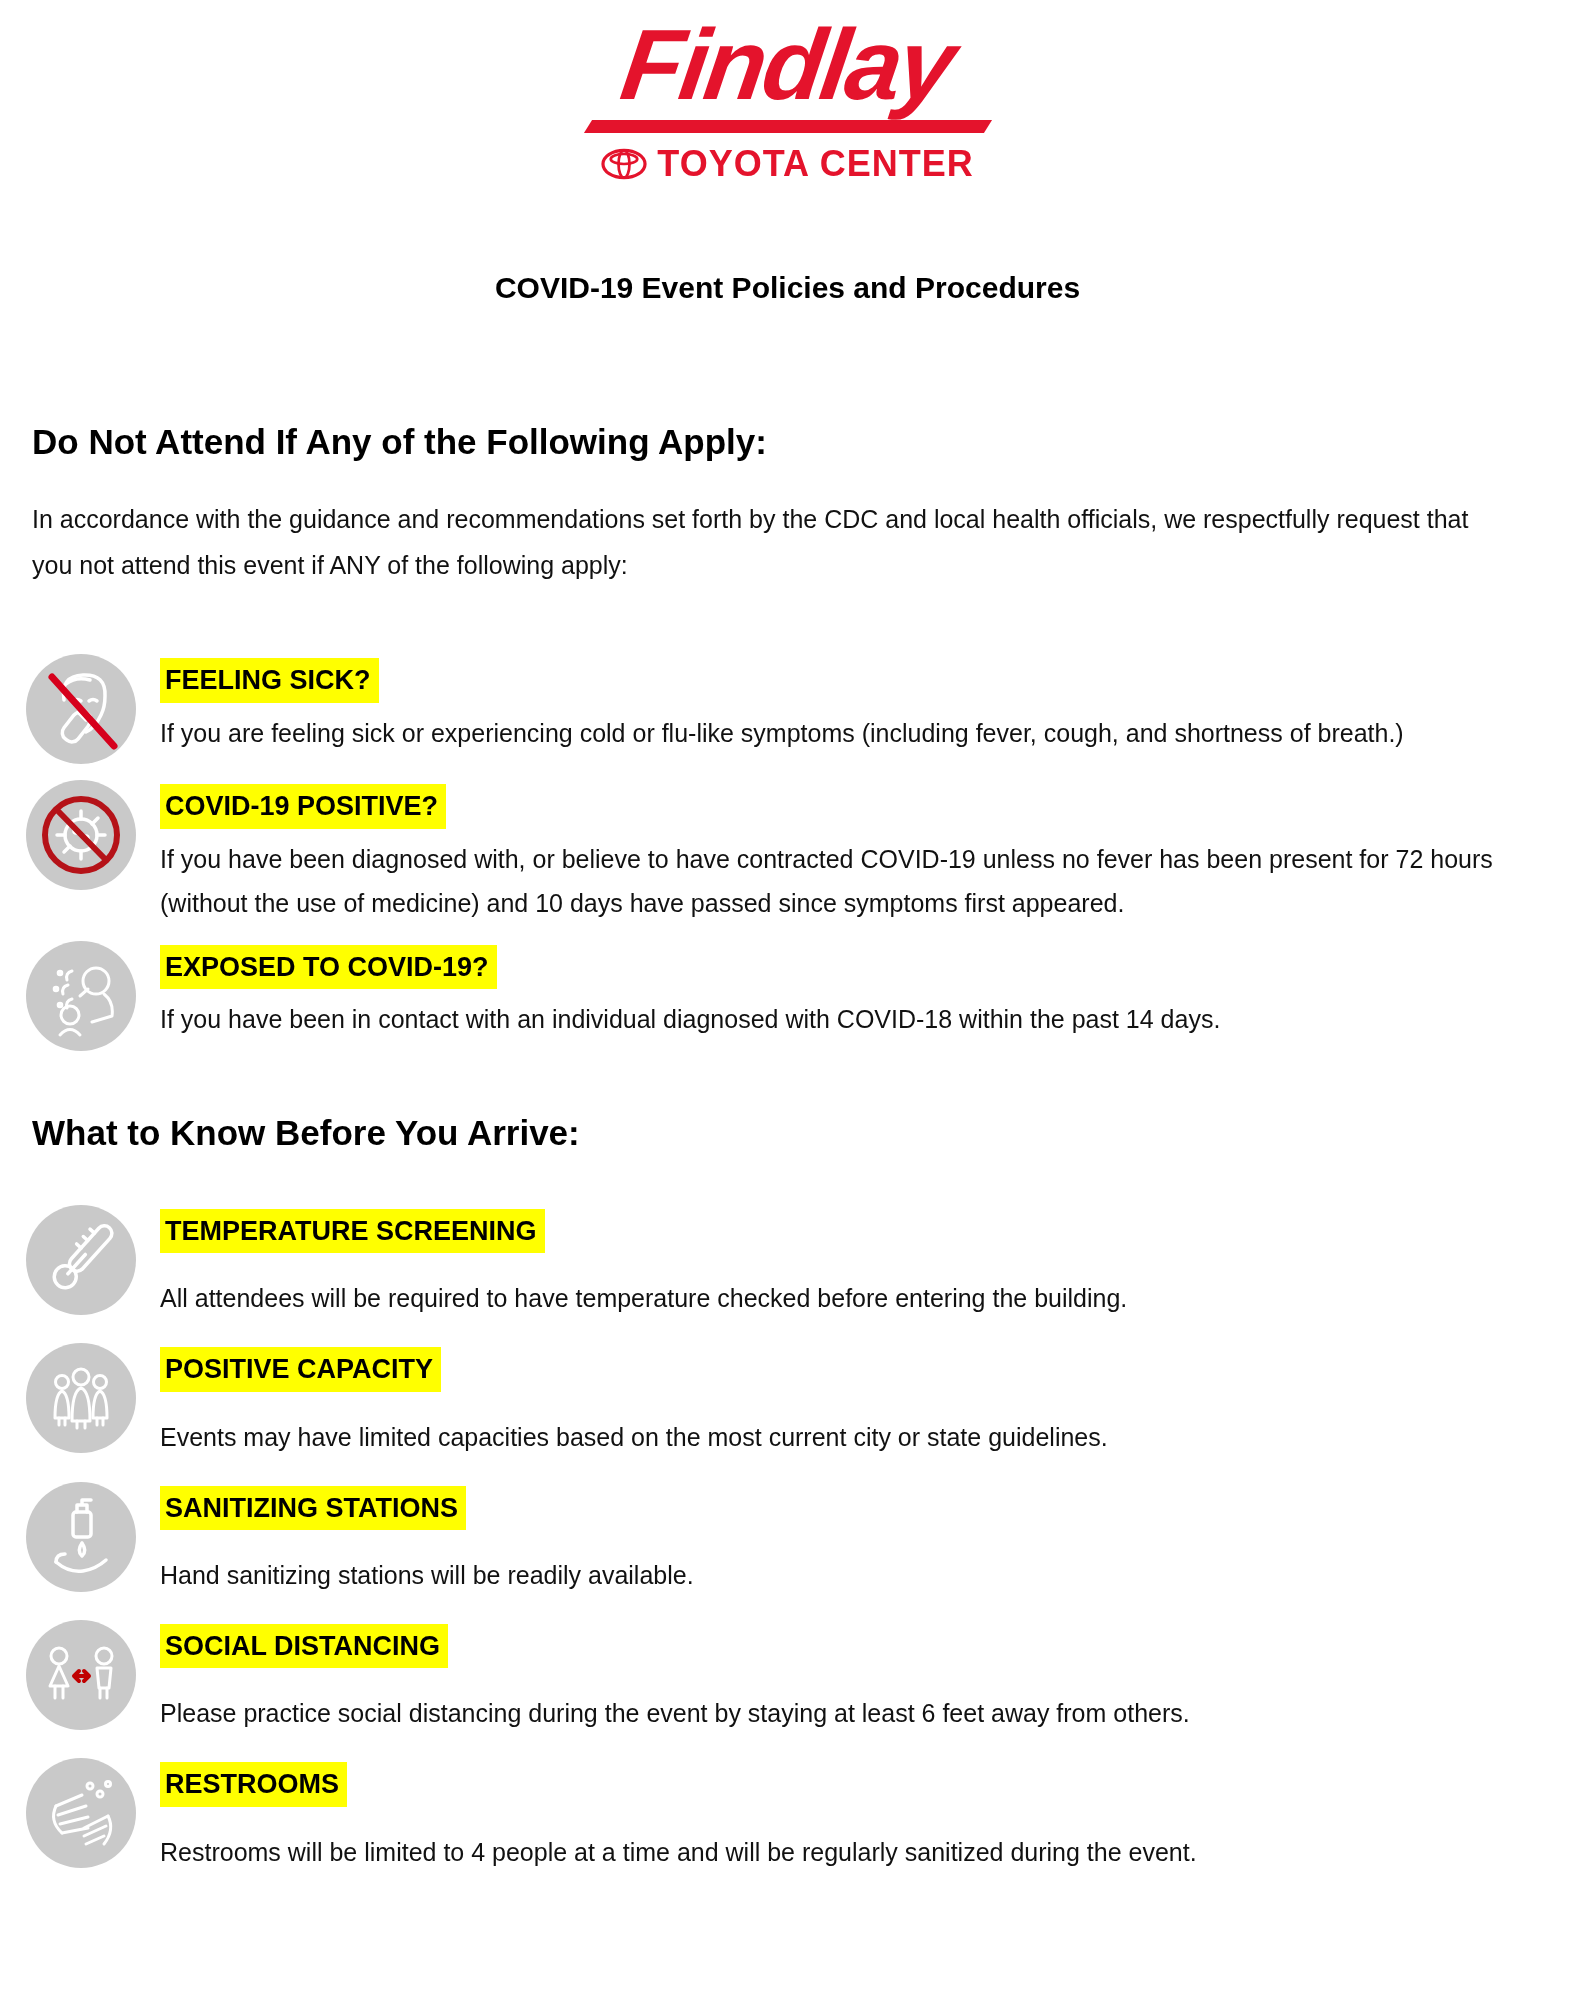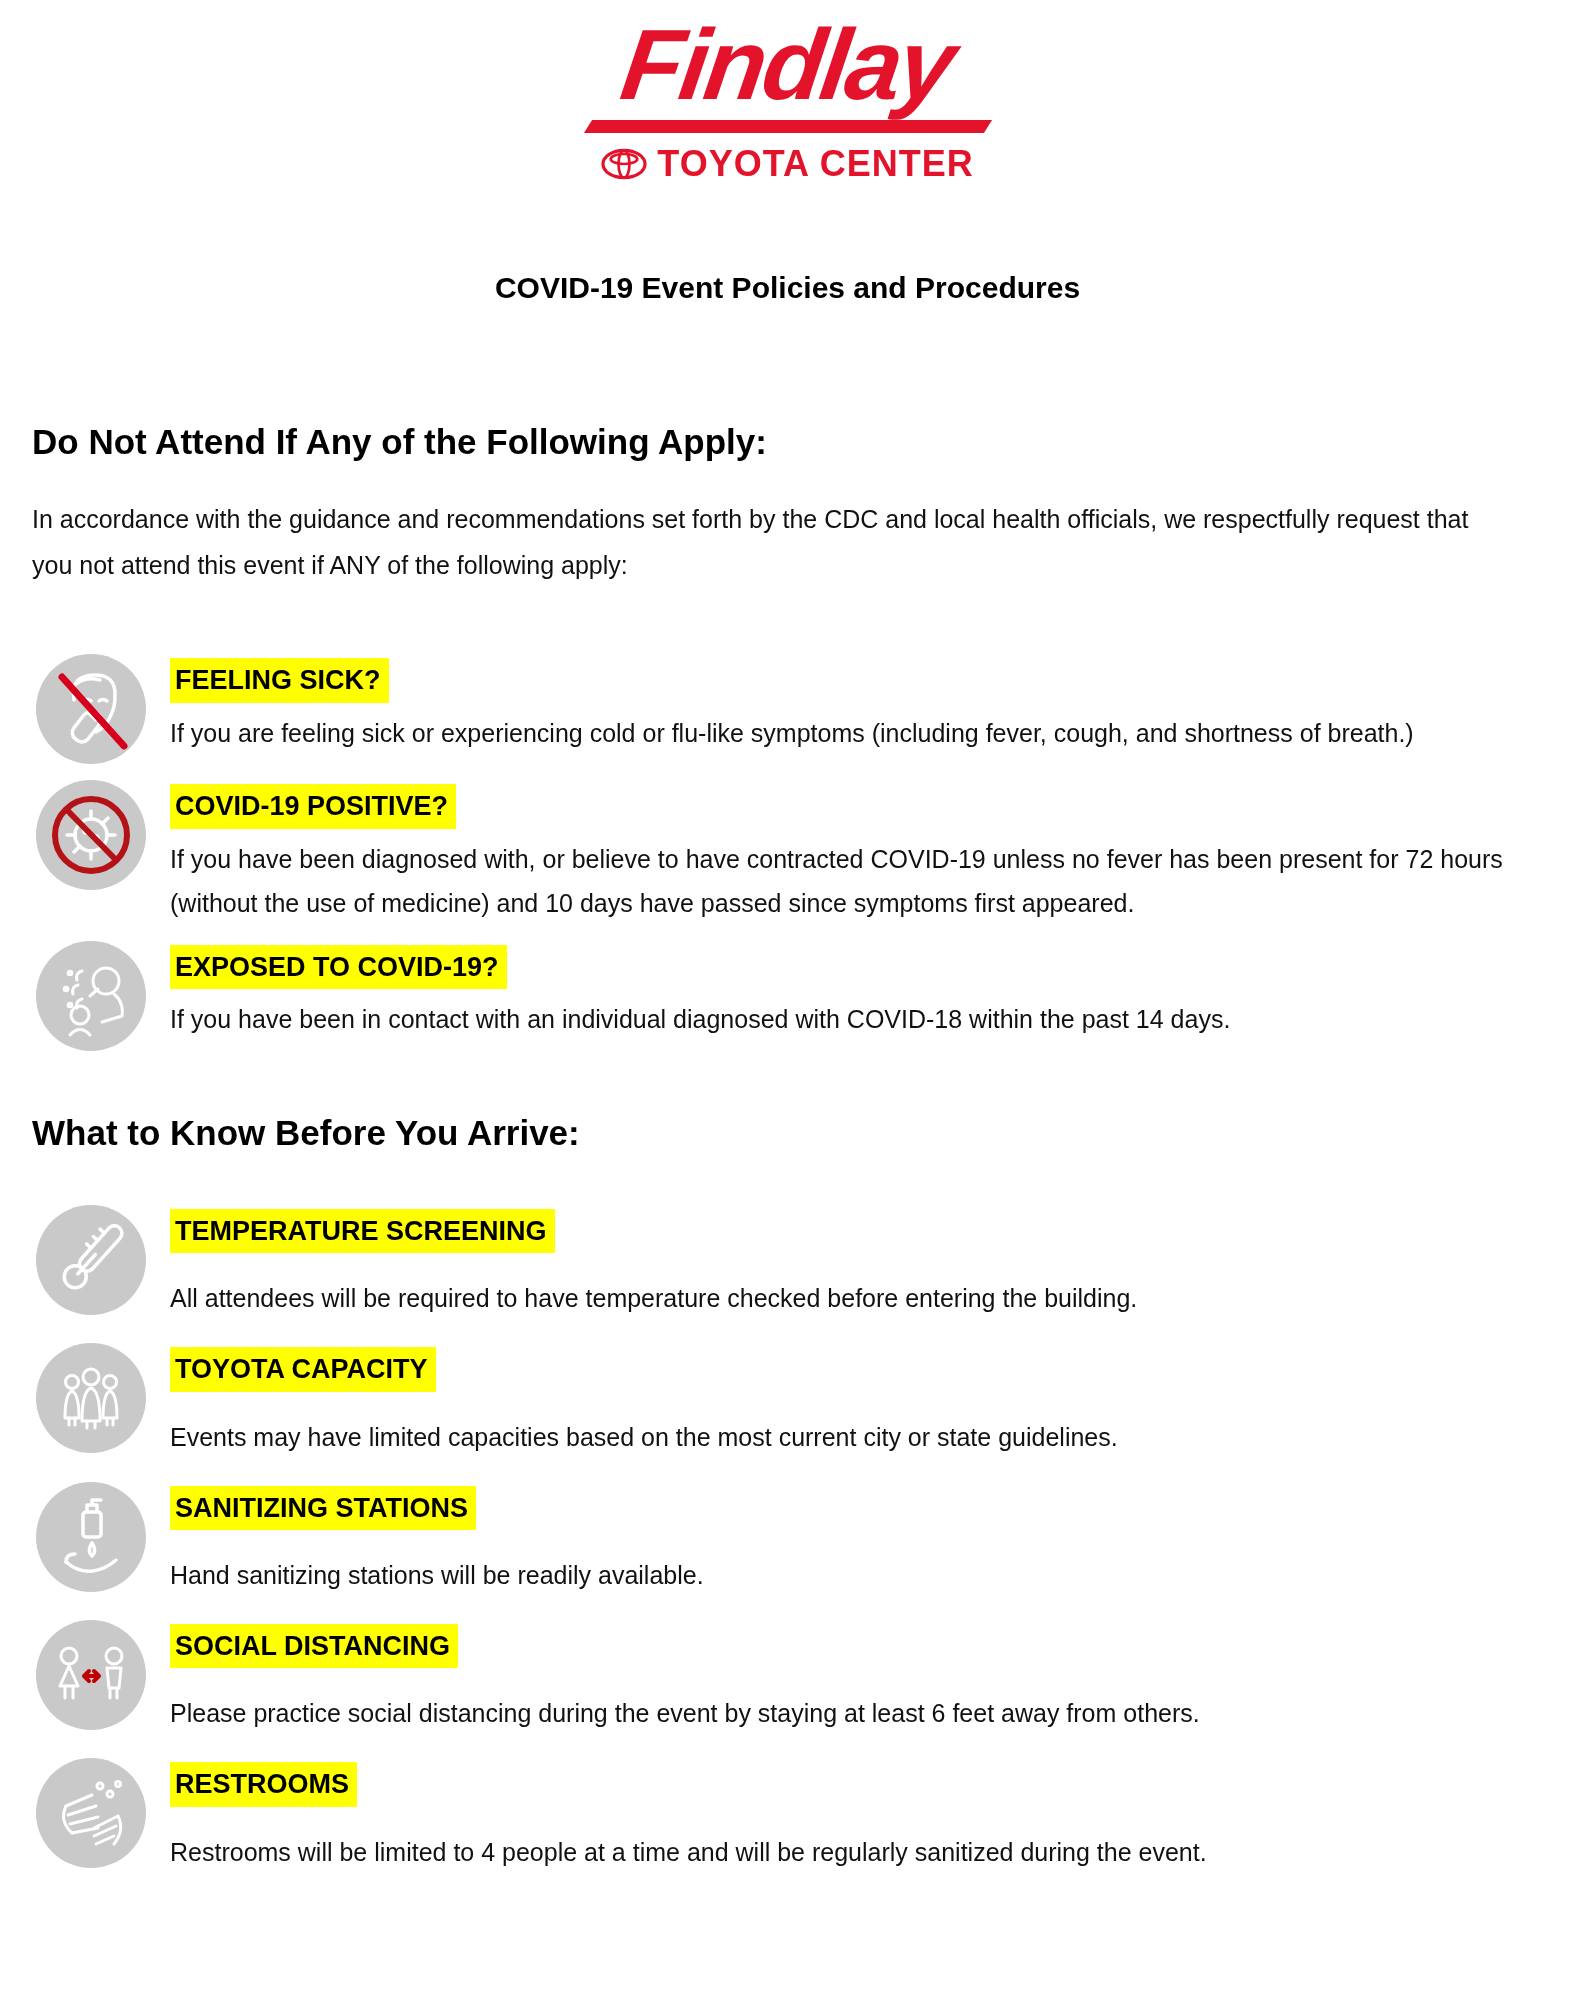--- a/index.html
+++ b/index.html
@@ -32,21 +32,21 @@
   }
   #s1-heading{margin-top:118px;}
   #s2-heading{margin-top:62px;}
 
   .intro{
     font-size:25px;line-height:46px;margin:34px 0 0 0;padding:0 30px 0 32px;
     max-width:1480px;color:#111;
   }
 
   
-  .items{margin-top:66px;padding-left:36px;}
+  .items{margin-top:66px;padding-left:26px;}
   .items.s2{margin-top:52px;}
   .item{display:flex;align-items:flex-start;gap:24px;margin-bottom:16px;}
   .s2 .item{margin-bottom:26px;}
   .icon-circle{
     flex:none;width:110px;height:110px;border-radius:50%;
     background:#C9C9C9;display:flex;align-items:center;justify-content:center;
   }
   .icon-circle svg{width:110px;height:110px;display:block;}
   .item-text{padding-top:4px;}
   .item-heading{
@@ -181,21 +181,21 @@
           <path d="M67 75 Q67 51 74 48 Q81 51 81 75 Z"></path>
           <line x1="33" y1="75" x2="33" y2="82"></line>
             <line x1="39" y1="75" x2="39" y2="82"></line>
           <line x1="51" y1="78" x2="51" y2="85"></line>
             <line x1="59" y1="78" x2="59" y2="85"></line>
           <line x1="71" y1="75" x2="71" y2="82"></line>
             <line x1="77" y1="75" x2="77" y2="82"></line>
         </svg>
       </div>
       <div class="item-text">
-        <span class="item-heading">TOYOTA CAPACITY</span>
+        <span class="item-heading">POSITIVE CAPACITY</span>
         <p class="item-body">Events may have limited capacities based on the most current city or state guidelines.</p>
       </div>
     </div>
 
     <div class="item">
       <div class="icon-circle">
         <svg viewBox="0 0 110 110" fill="none" stroke="#FFFFFF" stroke-width="3.5" stroke-linecap="round" stroke-linejoin="round">
           <rect x="47" y="30" width="18" height="25" rx="3"></rect>
           <path d="M51 30 v-7 h10 v7 M56 23 v-5 h9"></path>
           <path d="M56 61 q-5.5 8 0 13 q5.5 -5 0 -13"></path>

